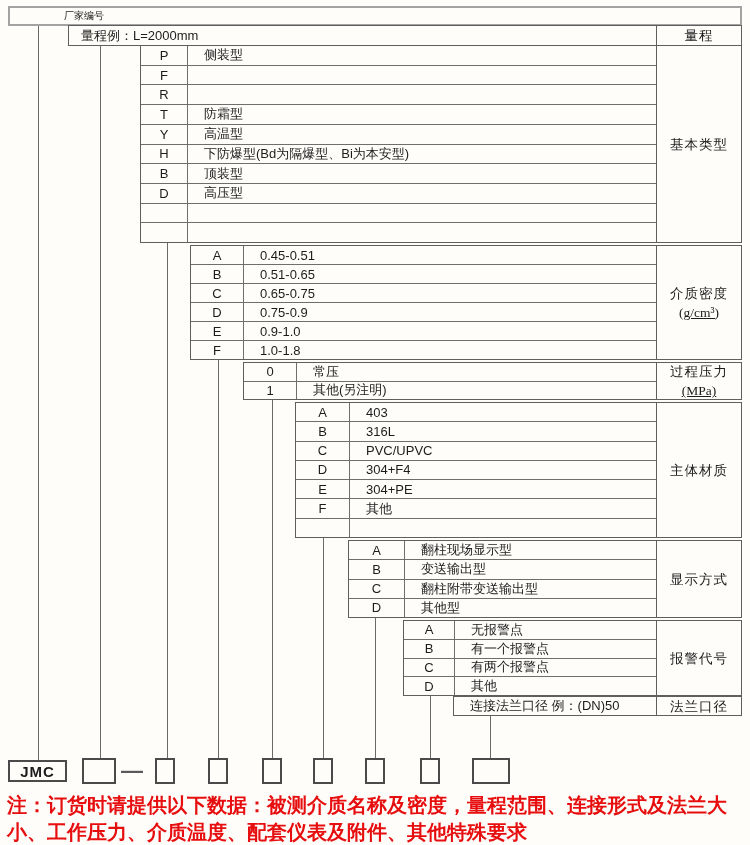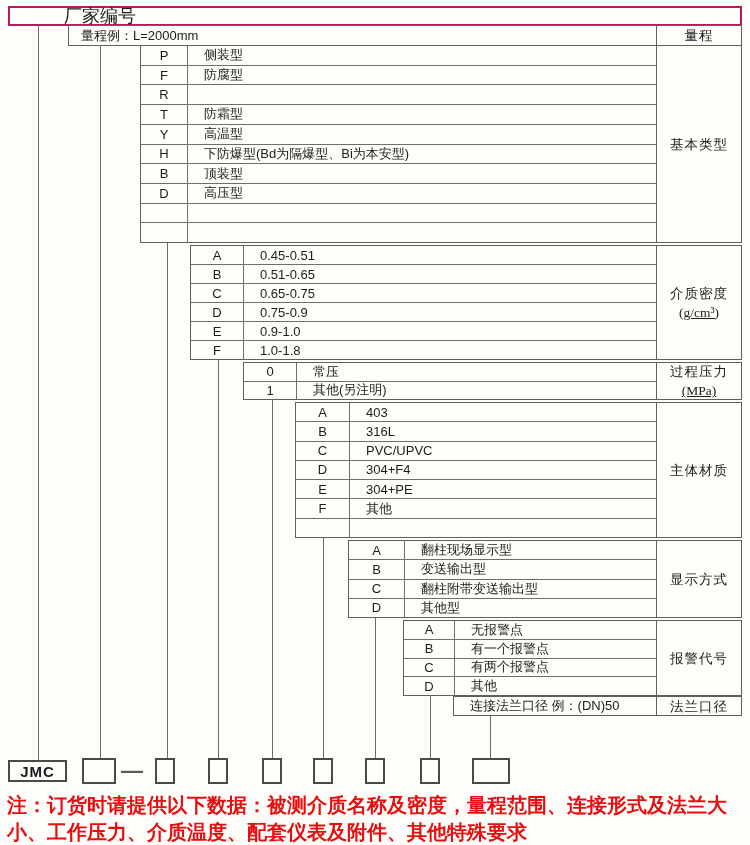--- a/index.html
+++ b/index.html
@@ -1,22 +1,22 @@
 <!DOCTYPE html>
 <html><head>
 <meta charset="utf-8">
 <style>
   html,body{margin:0;padding:0;background:#ffffff;}
   #stage{
     position:relative;width:750px;height:845px;background:#fffdfa;
     font-family:"Liberation Sans",sans-serif;color:#1c1c1c;overflow:hidden;
   }
   
-  .hbox{position:absolute;box-sizing:border-box;border:2px solid #be185d;background:transparent;
-    display:flex;align-items:center;font-size:18px;}
+  .hbox{position:absolute;box-sizing:border-box;border:2px solid #a3a3a3;background:transparent;
+    display:flex;align-items:center;font-size:10px;}
   
   .sec{position:absolute;box-sizing:border-box;border:1px solid #5f5f5f;display:flex;}
   .rows{flex:1;display:flex;flex-direction:column;min-width:0;}
   .row{flex:1;display:flex;border-bottom:1px solid #6e6e6e;min-height:0;}
   .row:last-child{border-bottom:none;}
   .code{width:var(--cw,50px);border-right:1px solid #6e6e6e;display:flex;align-items:center;
     justify-content:center;font-size:13px;flex-shrink:0;}
   .desc{flex:1;display:flex;align-items:center;padding-left:16px;font-size:13px;white-space:nowrap;overflow:hidden;}
   .lblcol{width:84px;flex-shrink:0;border-left:1px solid #5f5f5f;display:flex;flex-direction:column;
     align-items:center;justify-content:center;font-family:"Liberation Serif",serif;
@@ -62,21 +62,20 @@
   </div>
 
   <div class="sec" style="left:140px;top:45px;width:602px;height:198px;--cw:46px">
     <div class="rows">
       <div class="row">
           <div class="code">P</div>
           <div class="desc">侧装型</div>
         </div>
       <div class="row">
           <div class="code">F</div>
-          <div class="desc">防腐型</div>
         </div>
       <div class="row">
           <div class="code">R</div>
         </div>
       <div class="row">
           <div class="code">T</div>
           <div class="desc">防霜型</div>
         </div>
       <div class="row">
           <div class="code">Y</div>

